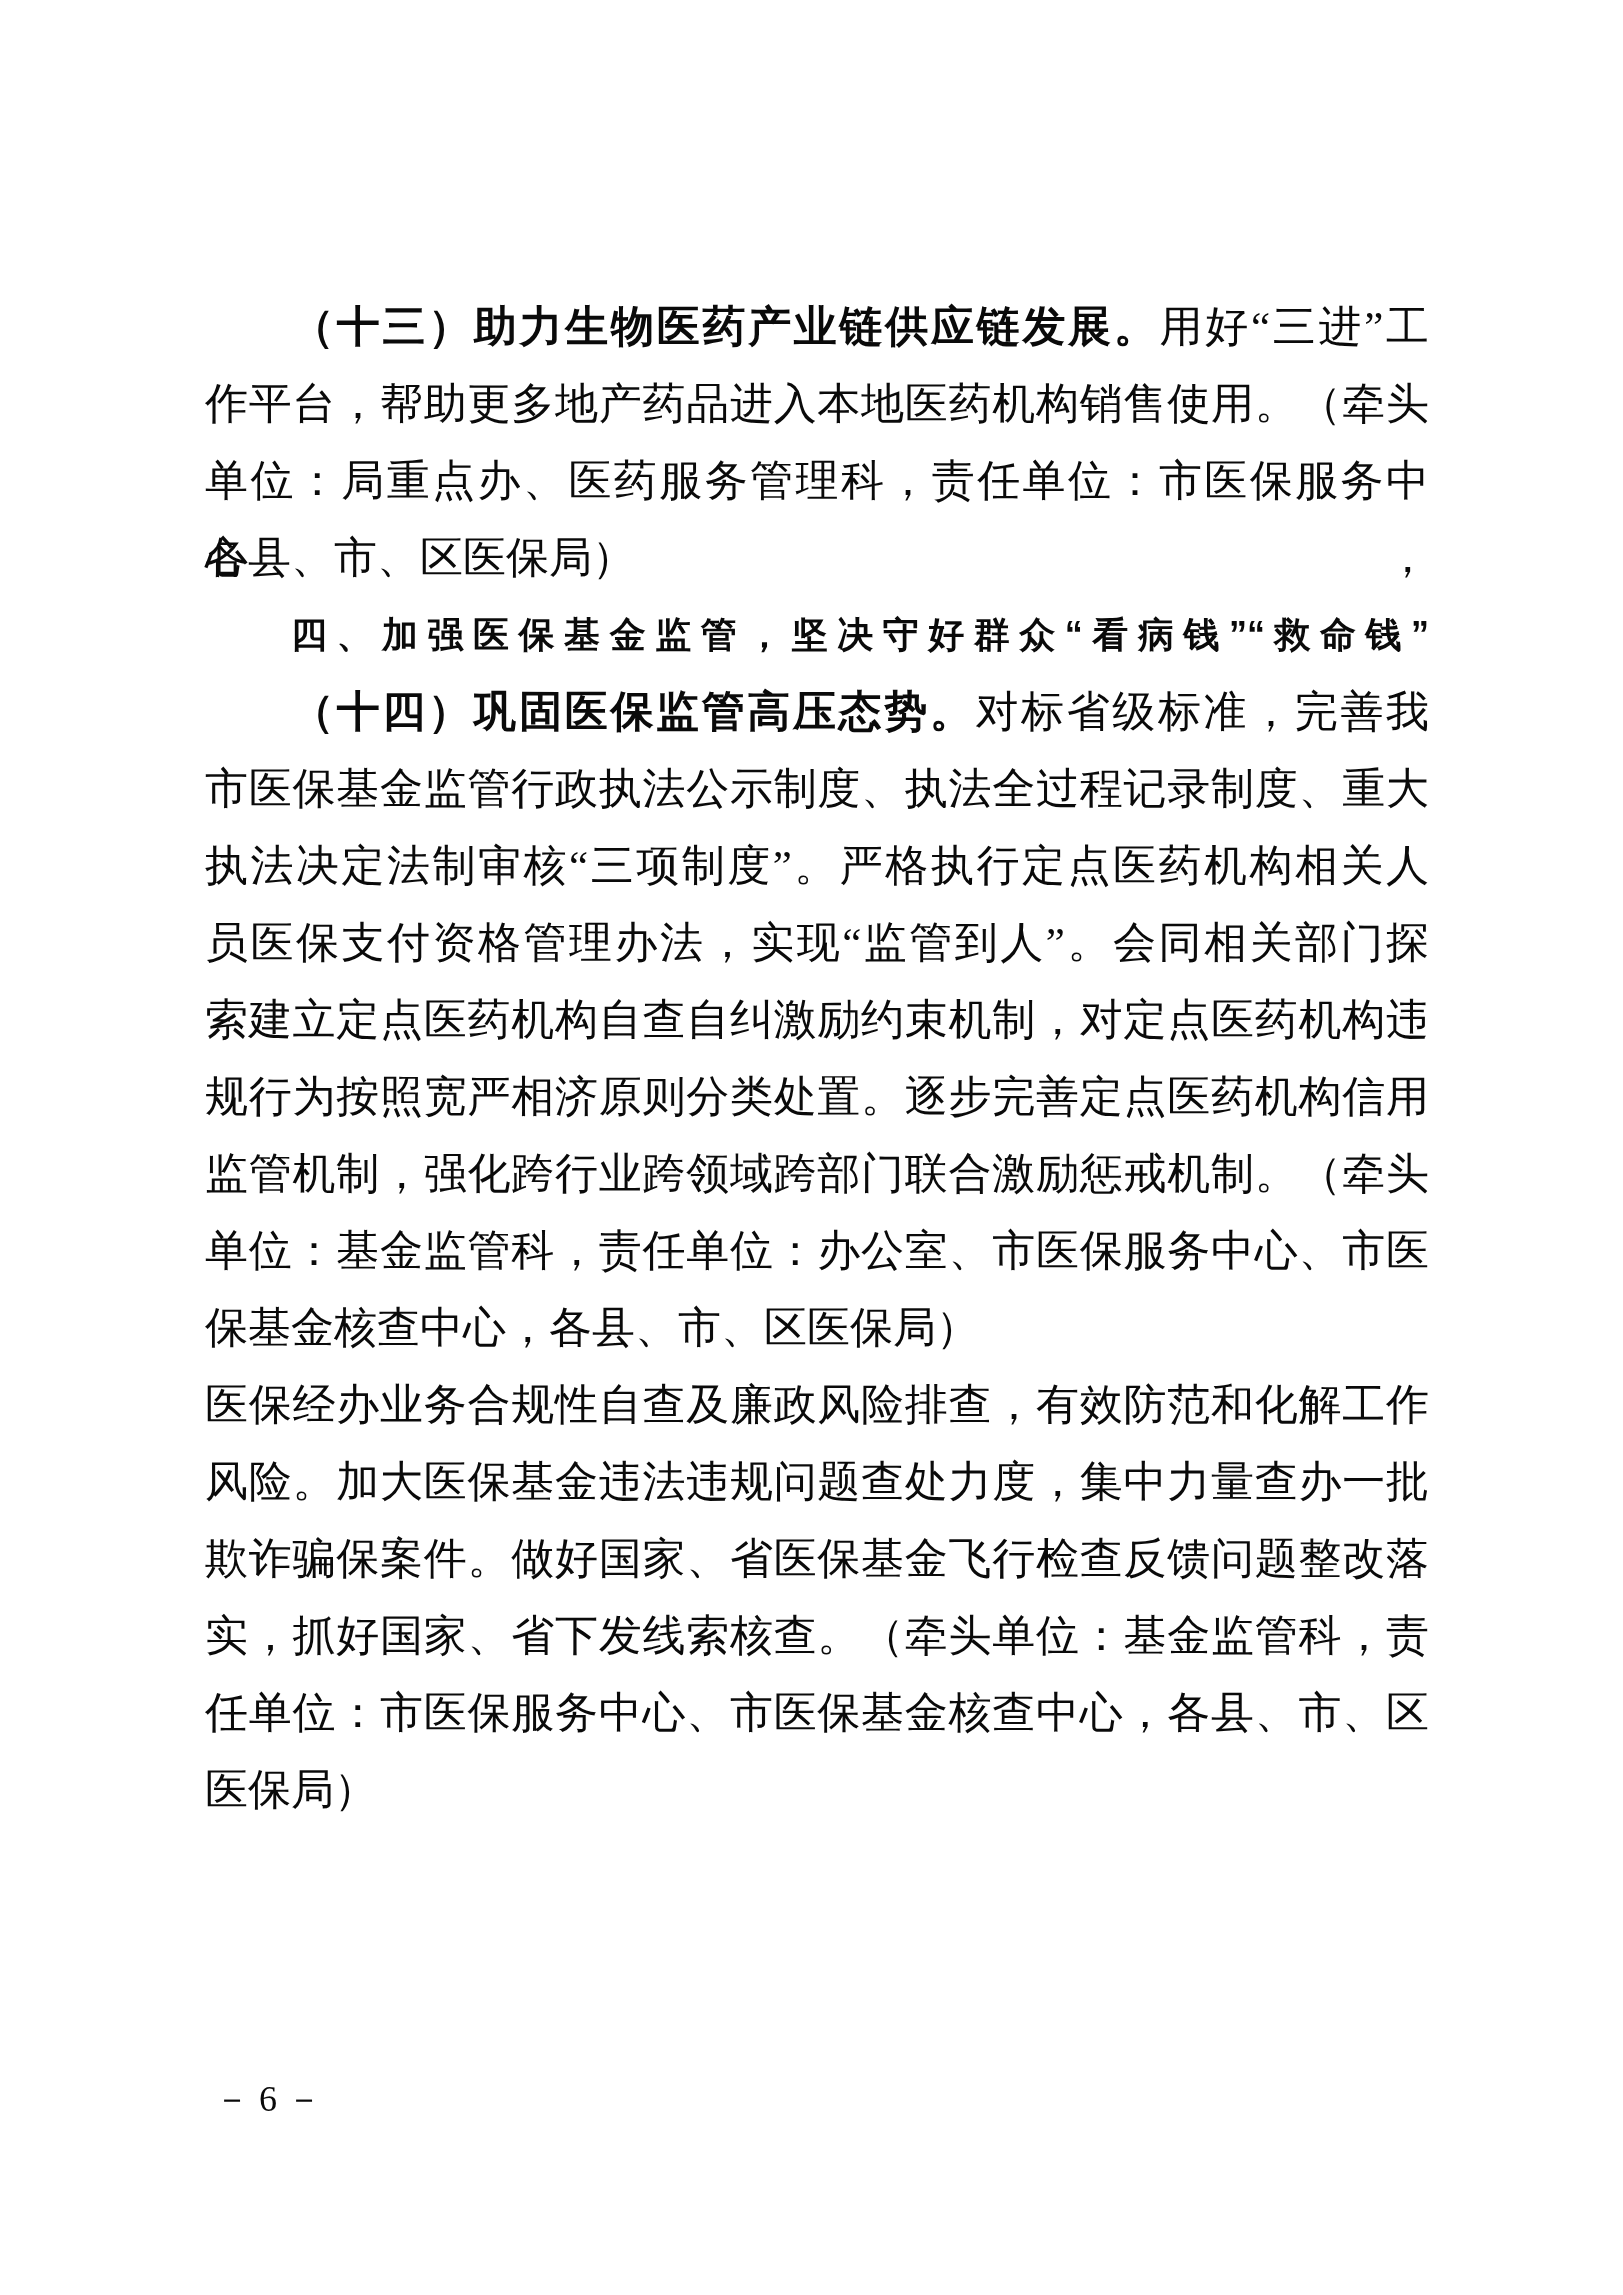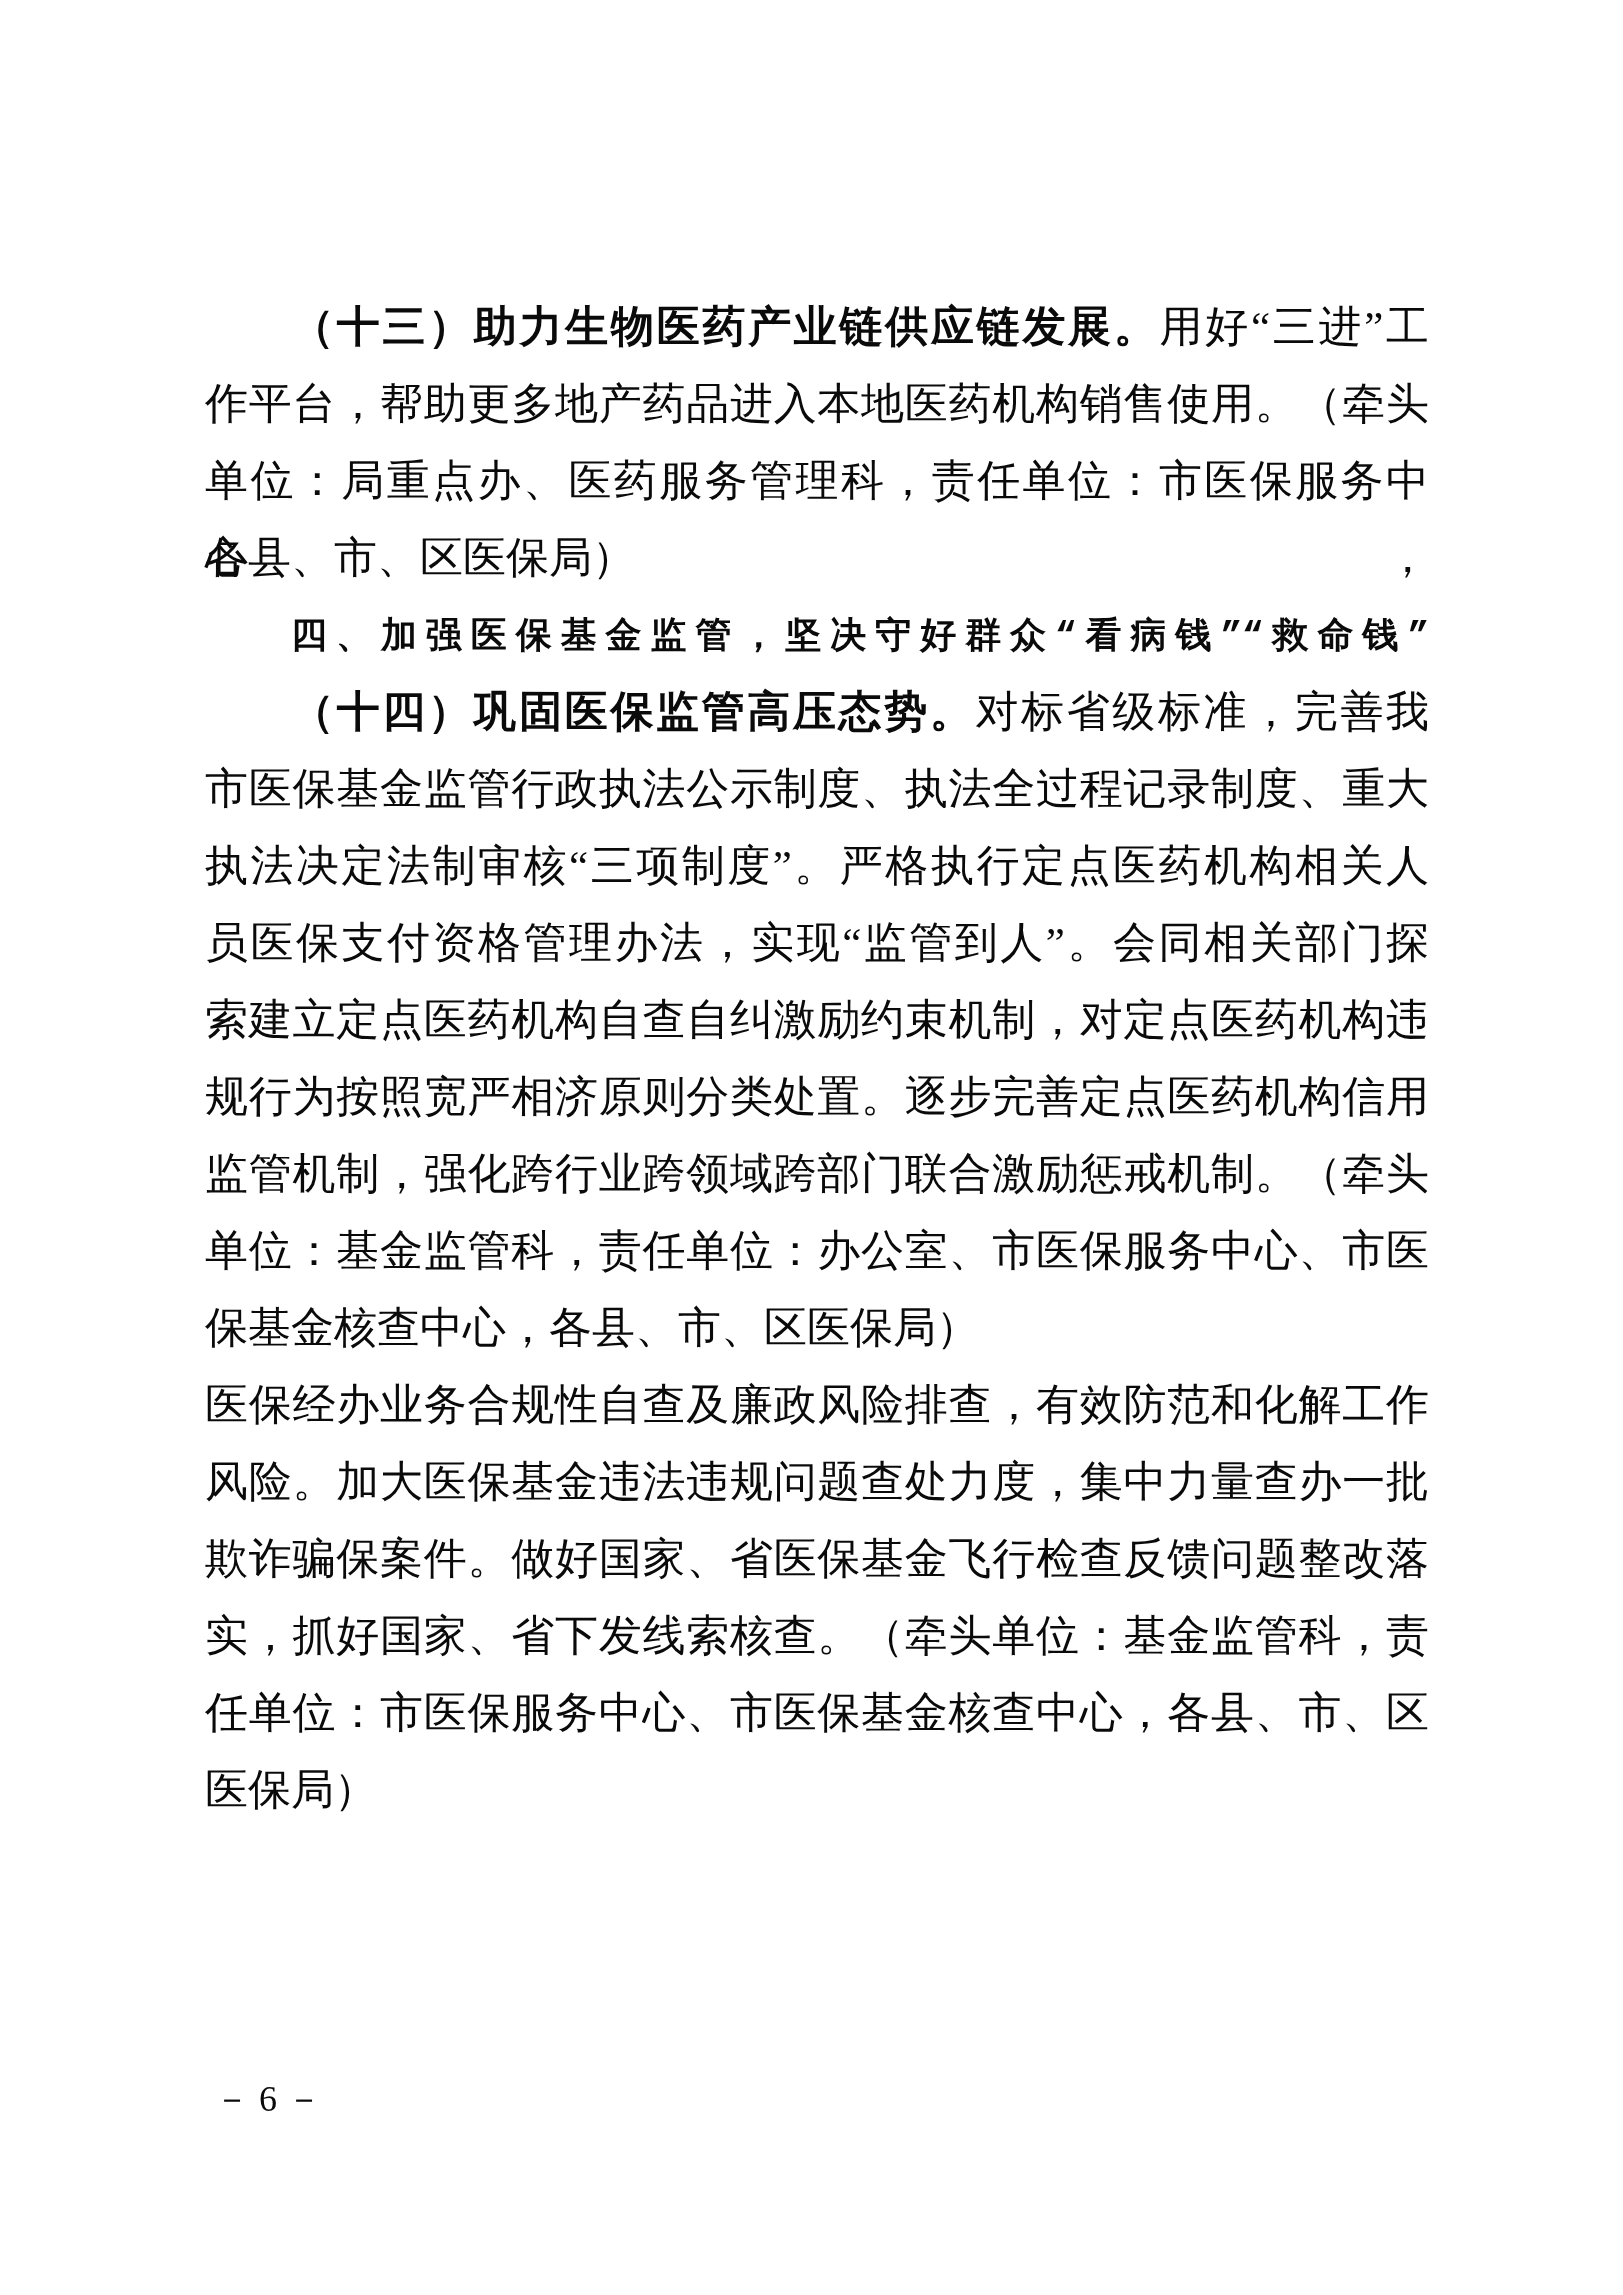--- a/index.html
+++ b/index.html
@@ -37,21 +37,20 @@
   .line.indent {
     text-indent: 86px;
   }
   .line.heading {
     font-family: "Liberation Sans", "DejaVu Sans", sans-serif;
     font-weight: bold;
     font-size: 36px;
   }
   .seg-bold {
     font-weight: bold;
-    font-family: Liberation Mono, monospace;
   }
   .footer-pagenum {
     position: absolute;
     left: 214px;
     top: 2076px;
     height: 46px;
     line-height: 46px;
     font-size: 36px;
     color: #0a0a0a;
     font-family: "Liberation Serif", "DejaVu Serif", serif;

